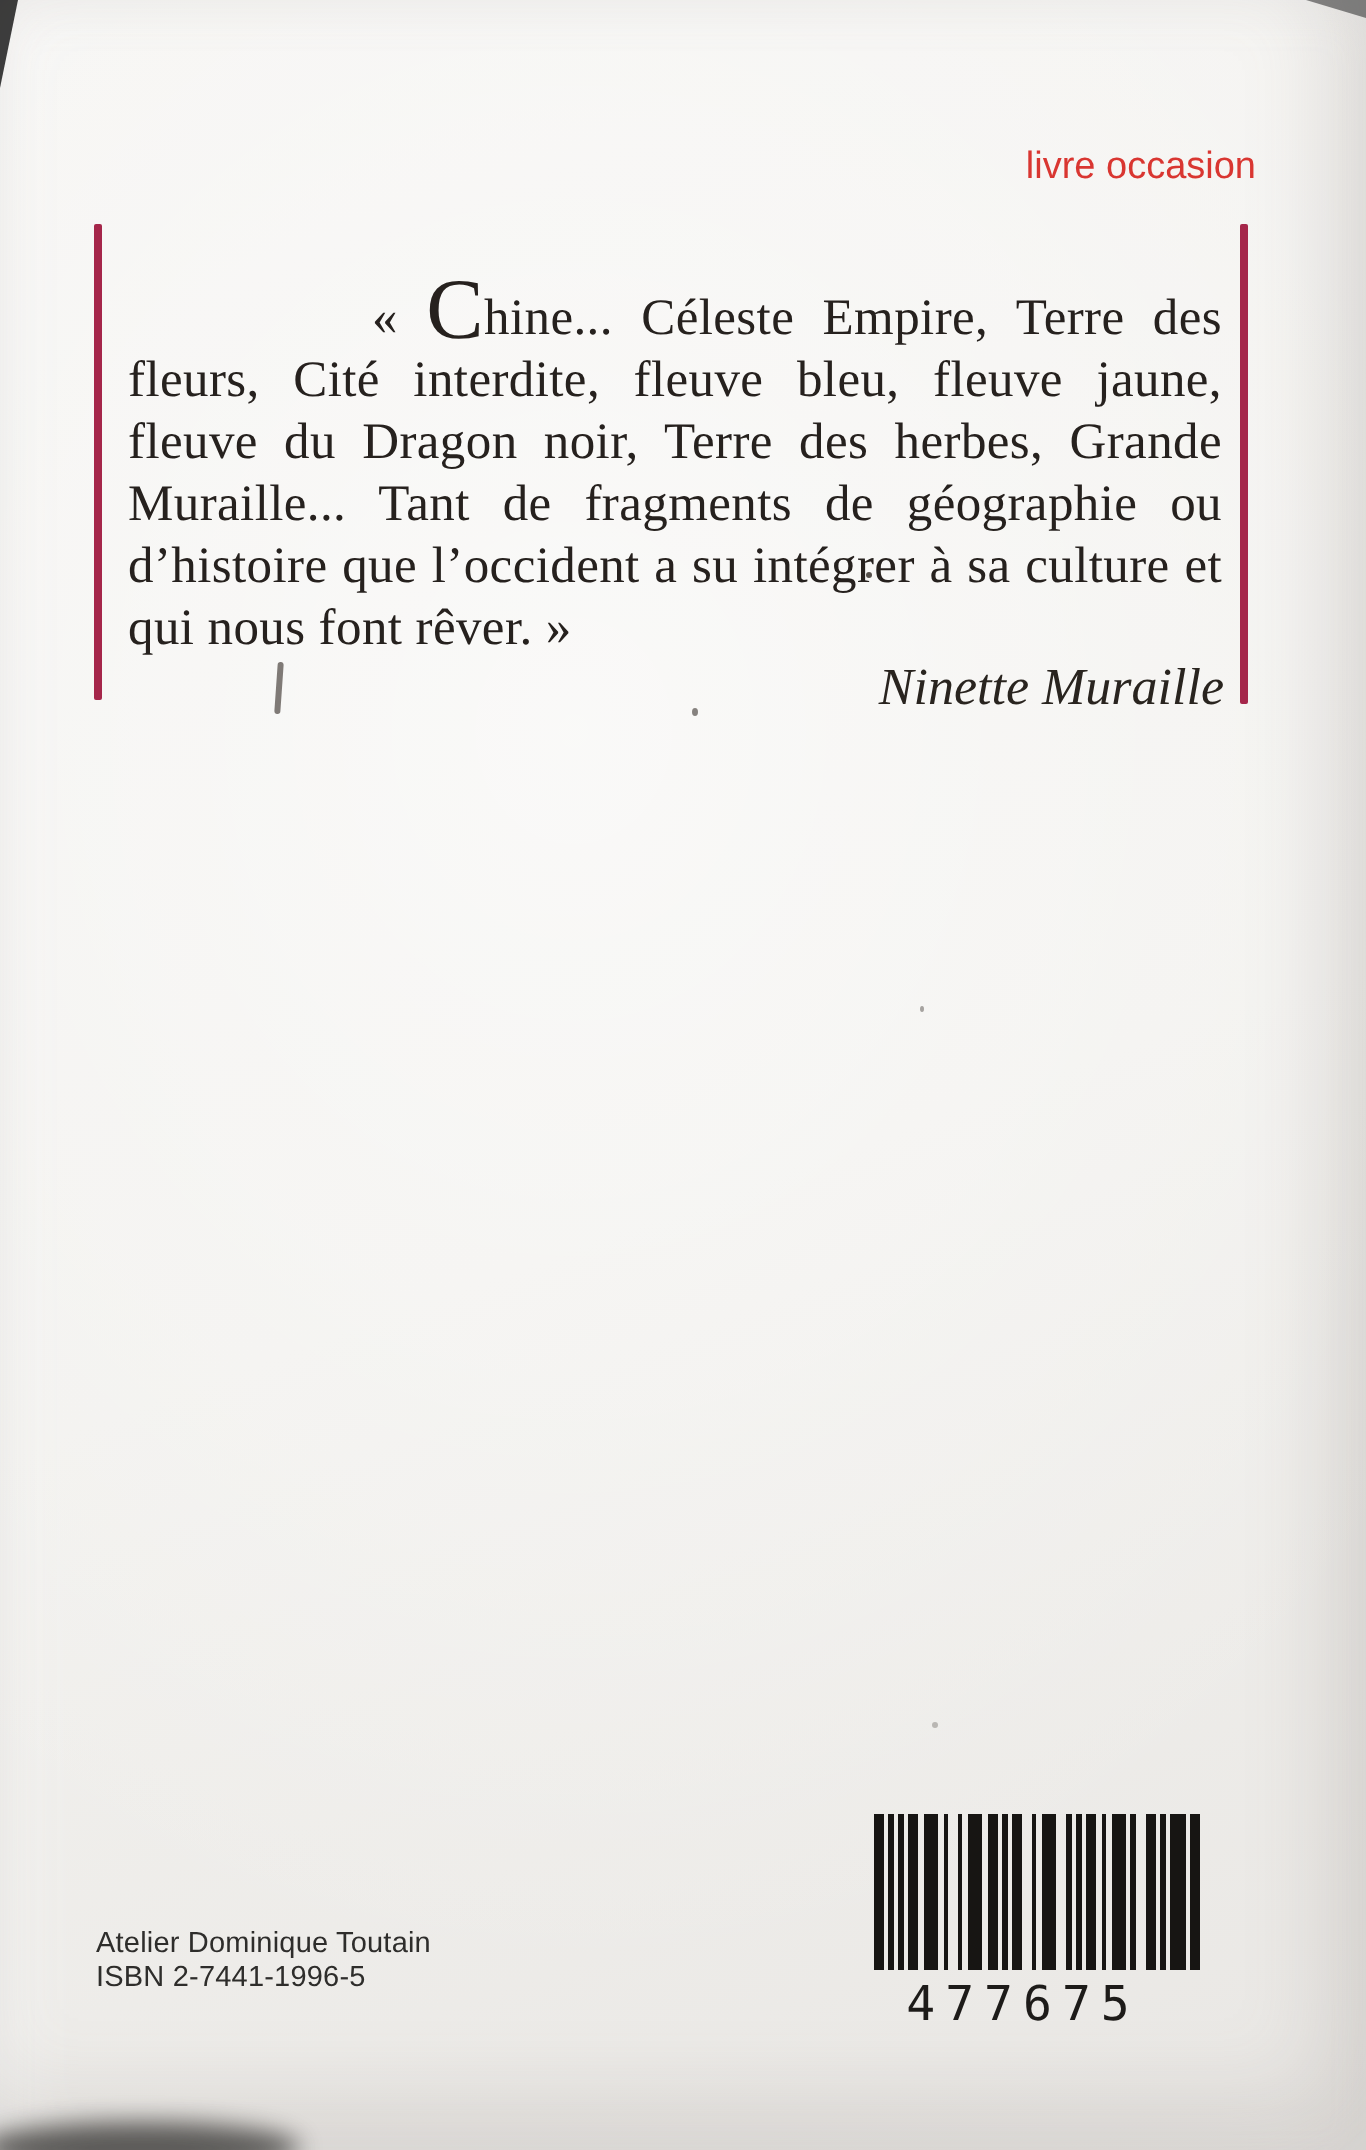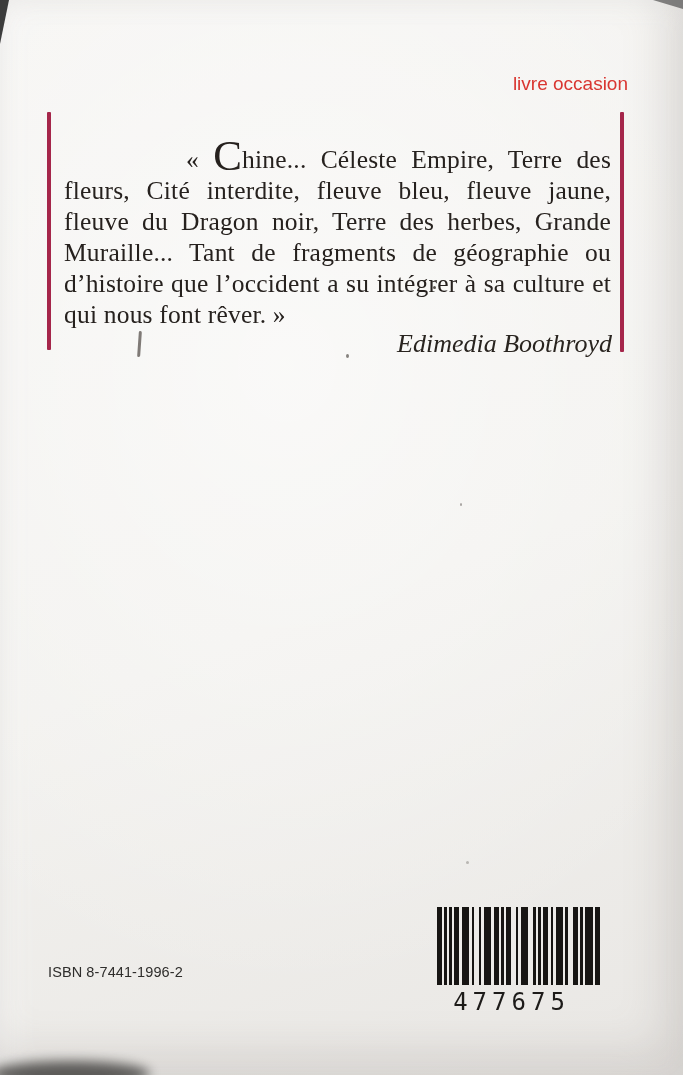--- a/index.html
+++ b/index.html
@@ -66,24 +66,25 @@
   <div class="speck" style="left:466px;top:861px;width:3px;height:3px;opacity:.35;"></div>
   <div class="stray-line"></div>
 
   <div class="occasion" style="color: rgb(217, 54, 49);">livre occasion</div>
 
   <div class="rule rule-left" style="background: rgb(165, 38, 74);"></div>
   <div class="rule rule-right" style="background: rgb(165, 38, 74);"></div>
 
   <p class="quote"><span>« </span><span class="initial">C</span><span>hine... Céleste Empire, Terre des fleurs, Cité interdite, fleuve bleu, fleuve jaune, fleuve du Dragon noir, Terre des herbes, Grande Muraille... Tant de fragments de géographie ou d’histoire que l’occident a su intégrer à sa culture et qui nous font rêver. »</span></p>
 
-  <div class="attribution">Edimedia Boothroyd</div>
+  <div class="attribution">Ninette Muraille</div>
 
   <div class="credits">
-    <div>ISBN 8-7441-1996-2</div>
+    <div>Atelier Dominique Toutain</div>
+    <div>ISBN 2-7441-1996-5</div>
   </div>
 
   <div class="barcode">
     <div class="barcode-bars">
         <div class="bc-bar" style="width: 4.93939px;"></div>
         <div class="bc-space" style="width: 2.4697px;"></div>
         <div class="bc-bar" style="width: 2.4697px;"></div>
         <div class="bc-space" style="width: 2.4697px;"></div>
         <div class="bc-bar" style="width: 2.4697px;"></div>
         <div class="bc-space" style="width: 2.4697px;"></div>

